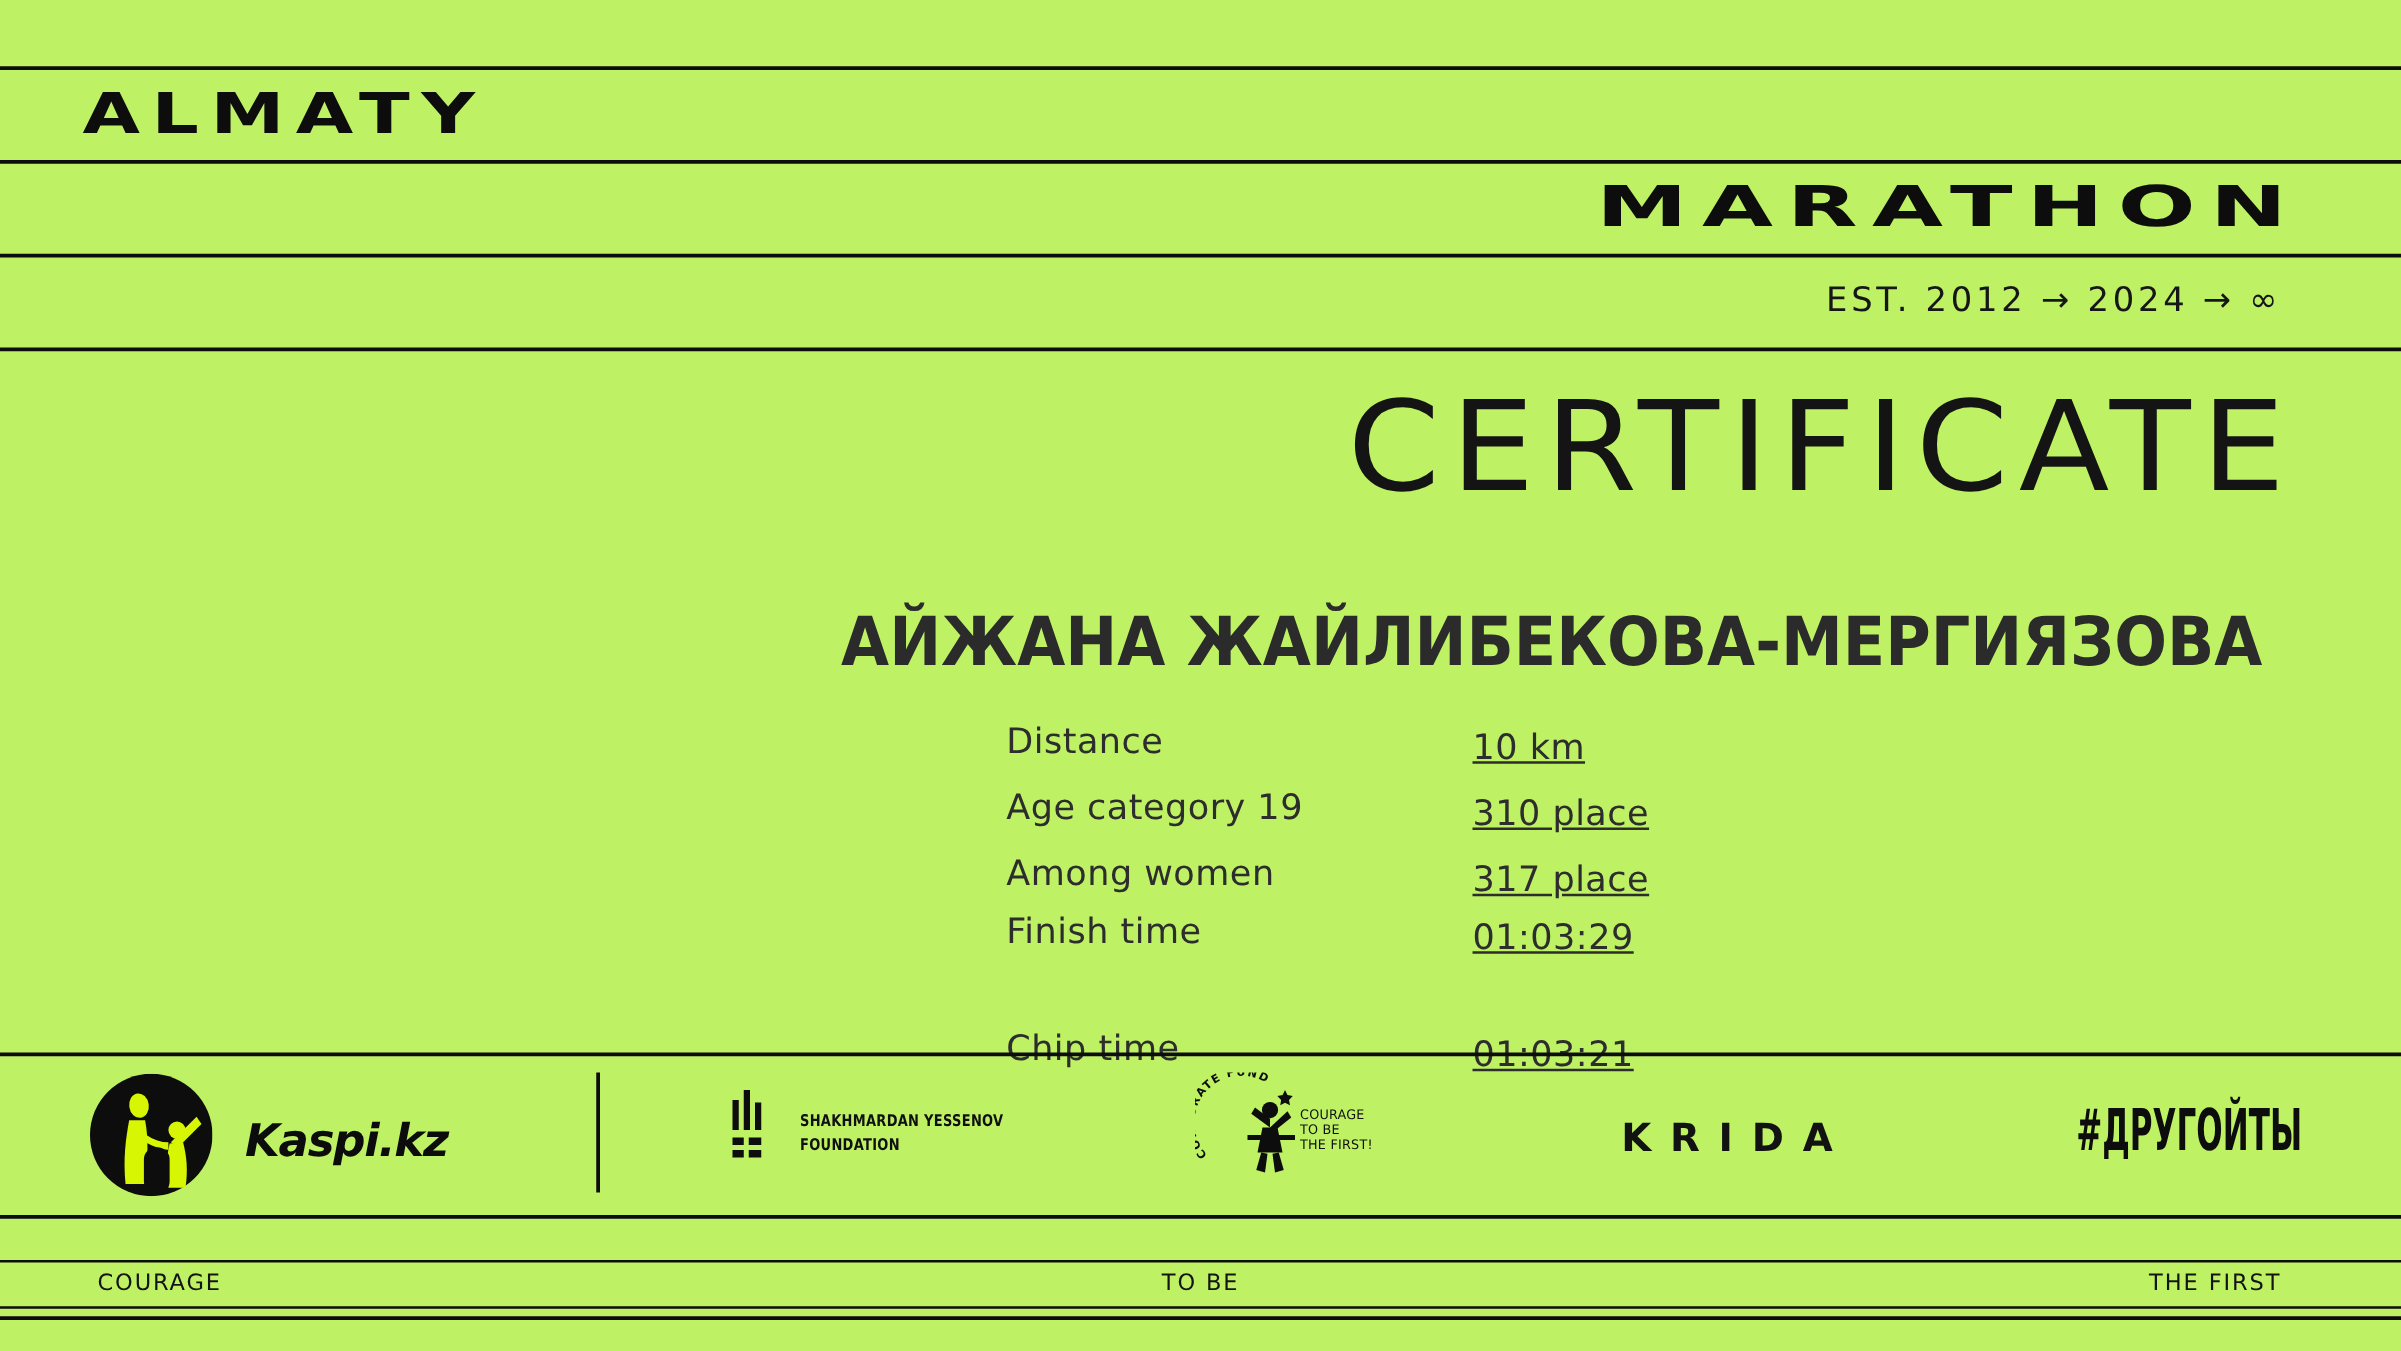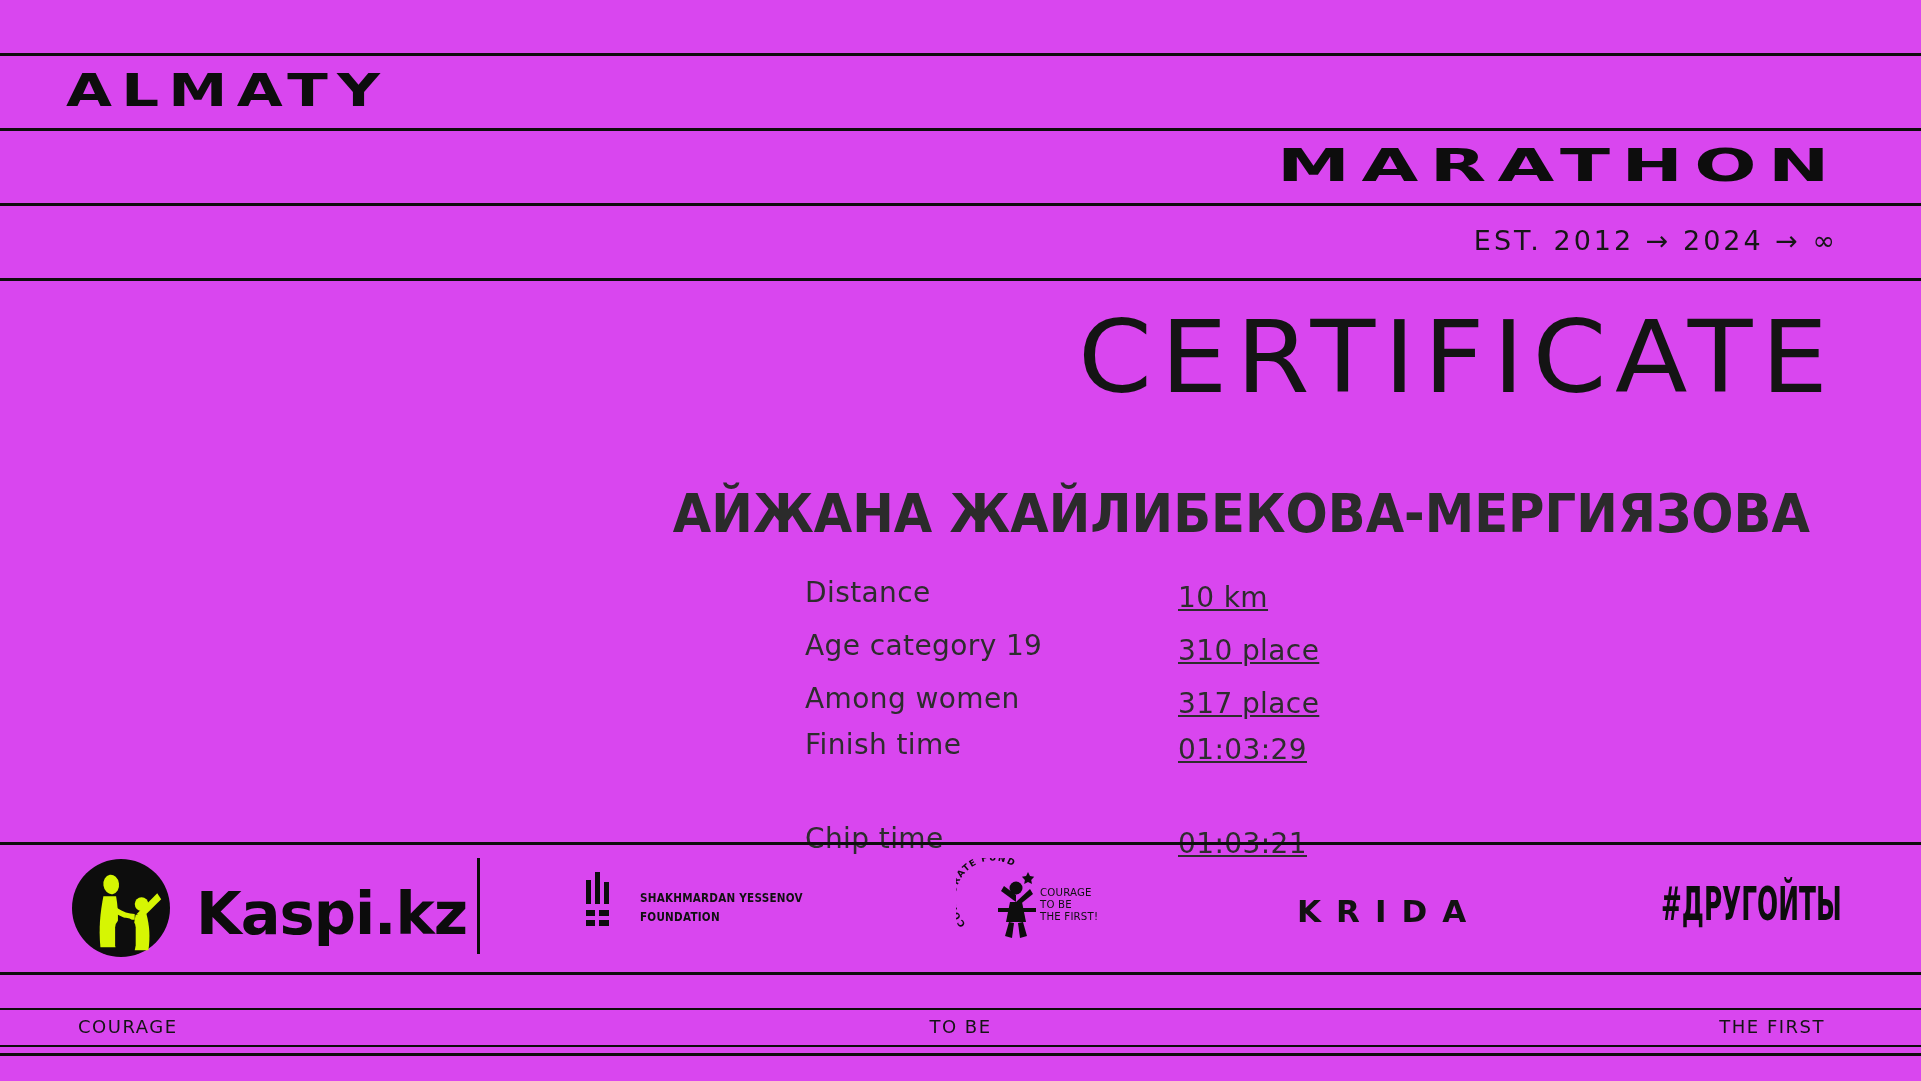--- a/index.html
+++ b/index.html
@@ -1,40 +1,40 @@
 <!DOCTYPE html>
 <html><head>
 <meta charset="utf-8">
 <style>
   html,body{margin:0;padding:0;}
   body{width:1921px;height:1081px;background:#d6f603;overflow:hidden;
        font-family:"DejaVu Sans","Liberation Sans",sans-serif;}
-  .cert{position:relative;width:1921px;height:1081px;background:#d946ef;}
+  .cert{position:relative;width:1921px;height:1081px;background:#bef264;}
   .hl{position:absolute;left:0;width:100%;height:3px;background:#0d0d0d;}
   .hl.thin{height:2px;}
   .city{position:absolute;left:66px;top:56px;height:70px;line-height:70px;
         font-size:45px;font-weight:700;letter-spacing:7px;color:#0d0d0d;
         transform:scaleX(1.32);transform-origin:left center;white-space:nowrap;}
   .event{position:absolute;right:80px;top:131px;height:70px;line-height:70px;
         font-size:45px;font-weight:700;letter-spacing:7px;color:#0d0d0d;
         transform:scaleX(1.63);transform-origin:right center;white-space:nowrap;}
-  .est{position:absolute;right:83px;top:206px;height:70px;line-height:70px;
+  .est{position:absolute;right:96px;top:206px;height:70px;line-height:70px;
         font-size:27px;font-weight:500;letter-spacing:3px;color:#161616;white-space:nowrap;}
   .title{position:absolute;right:84px;top:306px;font-size:100px;line-height:104px;
         font-weight:400;letter-spacing:8px;color:#141414;
         transform:scaleX(1.06);transform-origin:right center;white-space:nowrap;}
   .name{position:absolute;right:111px;top:486px;font-size:54px;line-height:56px;
         font-weight:700;color:#2b2b2b;transform:scaleX(0.92);
         transform-origin:right center;white-space:nowrap;}
   .details{position:absolute;left:805px;top:0;width:830px;color:#2d2d2d;}
   .drow{position:absolute;left:0;width:830px;height:40px;}
   .dlabel{position:absolute;left:0;top:0;font-size:28px;font-weight:400;letter-spacing:0.4px;white-space:nowrap;}
   .dvalue{position:absolute;left:373px;top:5px;font-size:28px;font-weight:500;letter-spacing:0.4px;white-space:nowrap;text-decoration:underline;}
-  .kaspi-word{position:absolute;left:196px;top:886px;font-size:59px;line-height:55px;
-        font-weight:700;letter-spacing:-1px;color:#0c0c0c;white-space:nowrap;}
+  .kaspi-word{position:absolute;left:196px;top:886px;font-size:36px;line-height:55px;
+        font-weight:700;letter-spacing:-1px;color:#0c0c0c;white-space:nowrap;font-style:italic;}
   .vdiv{position:absolute;left:477px;top:858px;width:3px;height:96px;background:#0d0d0d;}
   .yessenov-text{position:absolute;left:640px;top:888px;font-size:13px;line-height:19px;
         font-weight:700;letter-spacing:0.3px;color:#101010;transform:scaleX(0.8);
         transform-origin:left top;white-space:nowrap;}
   .fund-text{position:absolute;left:1040px;top:887px;font-size:10.5px;line-height:11.8px;
         font-weight:500;letter-spacing:0.2px;color:#101010;transform:scaleX(0.97);
         transform-origin:left top;white-space:nowrap;}
   .krida{position:absolute;left:1297px;top:894px;font-size:31px;line-height:34px;
         font-weight:700;letter-spacing:15px;color:#121212;white-space:nowrap;}
   .hashtag{position:absolute;right:79px;top:883px;font-size:46px;line-height:42px;

